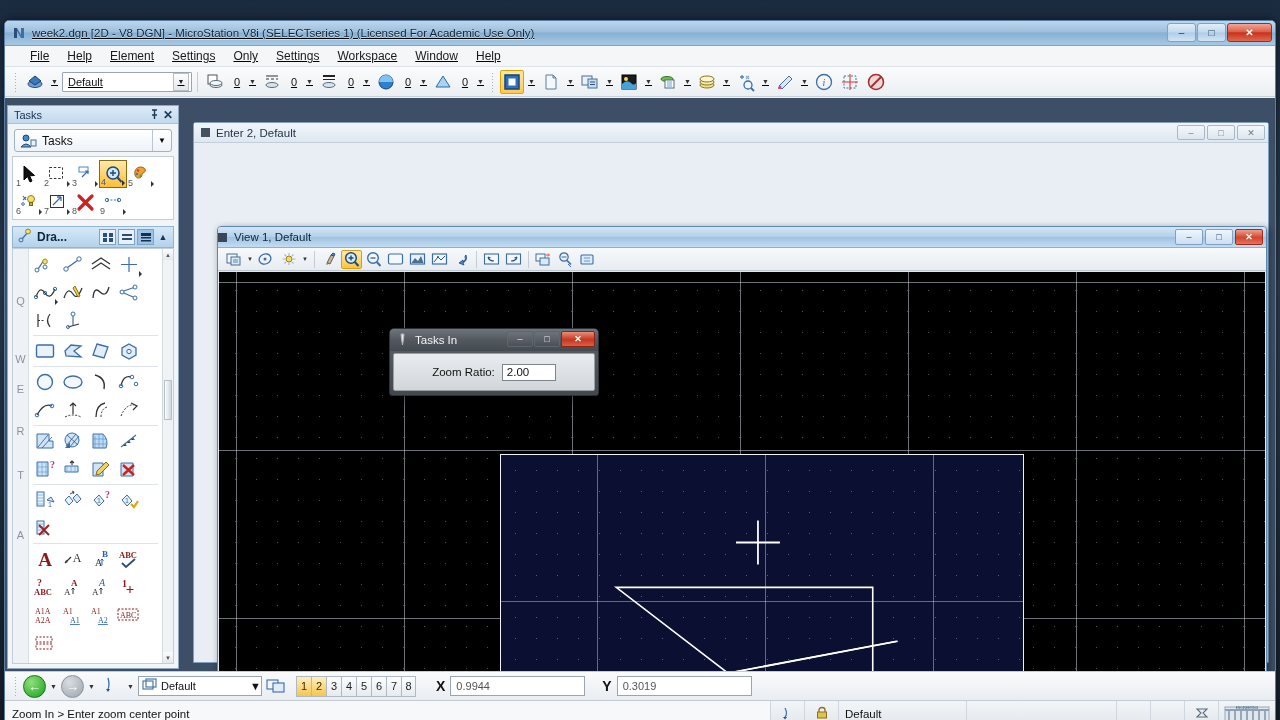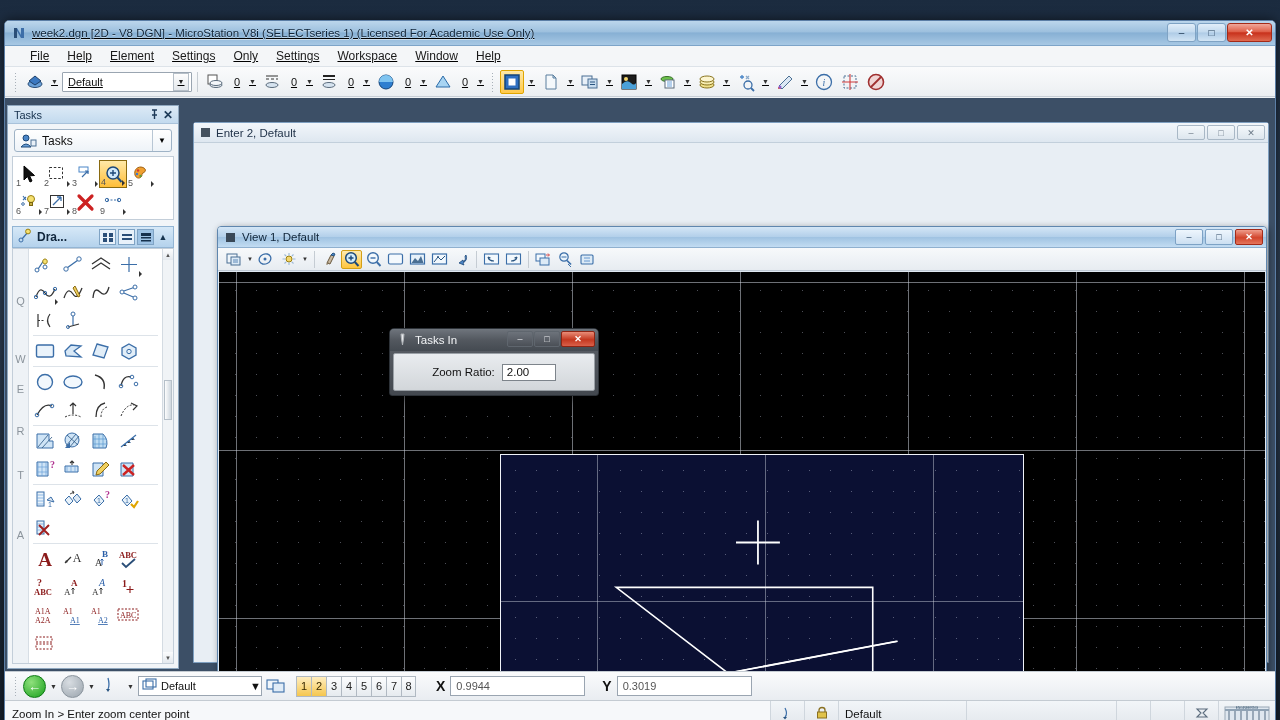--- a/index.html
+++ b/index.html
@@ -218,21 +218,21 @@
   
   .view1 {
     position: absolute; left: 212px; top: 128px; width: 1050px; height: 516px;
     border: 1px solid #5f86ae; border-radius: 4px 4px 0 0;
     background: #dfe8f1;
     box-shadow: 2px 2px 7px rgba(0,0,0,.45);
   }
   .v1-title {
     height: 21px;
     background: linear-gradient(180deg,#d4e6f6 0%,#b3d0ea 48%,#a0c3e2 52%,#c2dcf2 100%);
-    display: flex; align-items: center; padding-left: 8px;
+    display: flex; align-items: center; padding-left: 0;
     border-bottom: 1px solid #8fb0cf; position: relative;
     border-radius: 3px 3px 0 0;
     text-align: right;
   }
   .v1-title .sq { width: 9px; height: 9px; background: #394857; margin-right: 7px; }
   .v1-title .tx { font-size: 11.5px; color: #0f2438; }
   .v1btns { position: absolute; right: 3px; top: 2px; display: flex; gap: 2px; }
   .v1btn {
     width: 28px; height: 16px; border: 1px solid #7da2c5; border-radius: 2px;
     background: linear-gradient(180deg,#eef6fd,#ccdff1);

